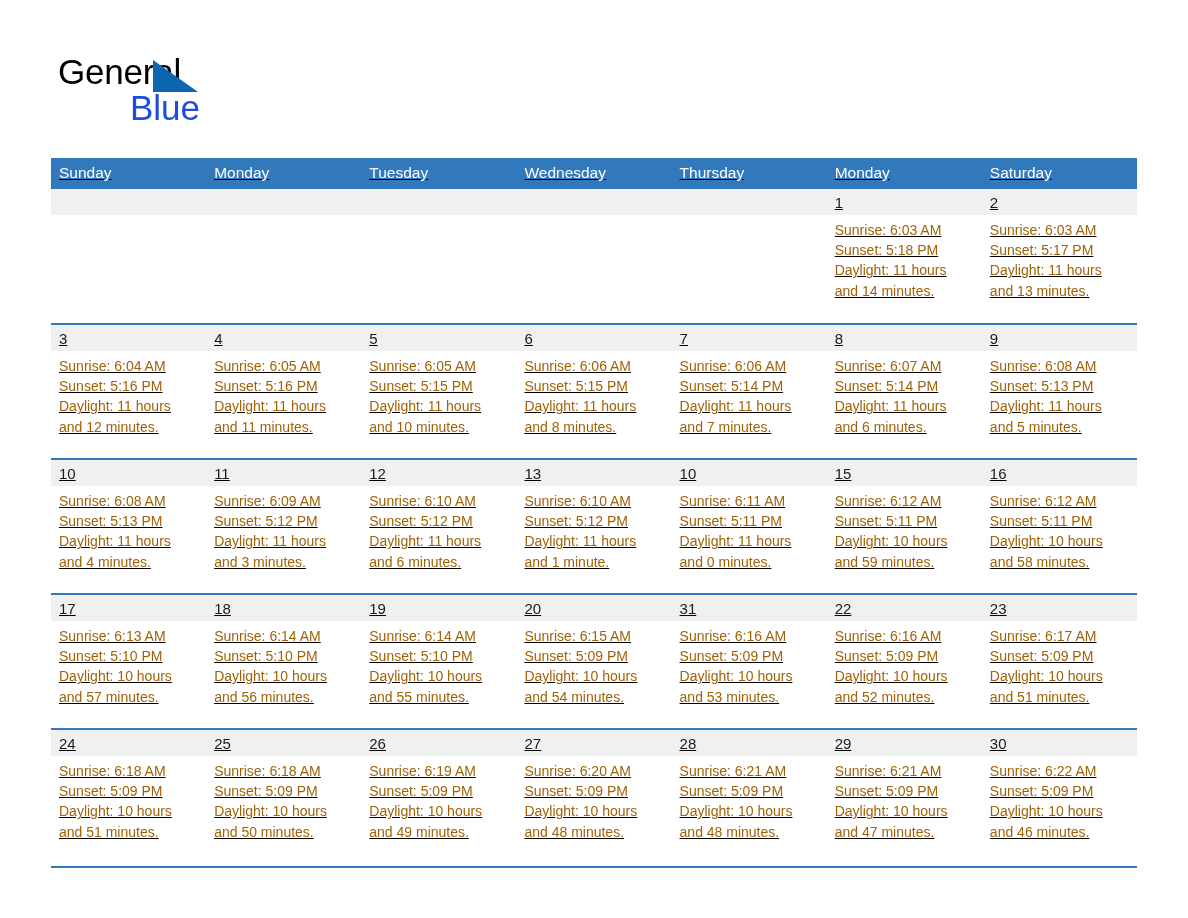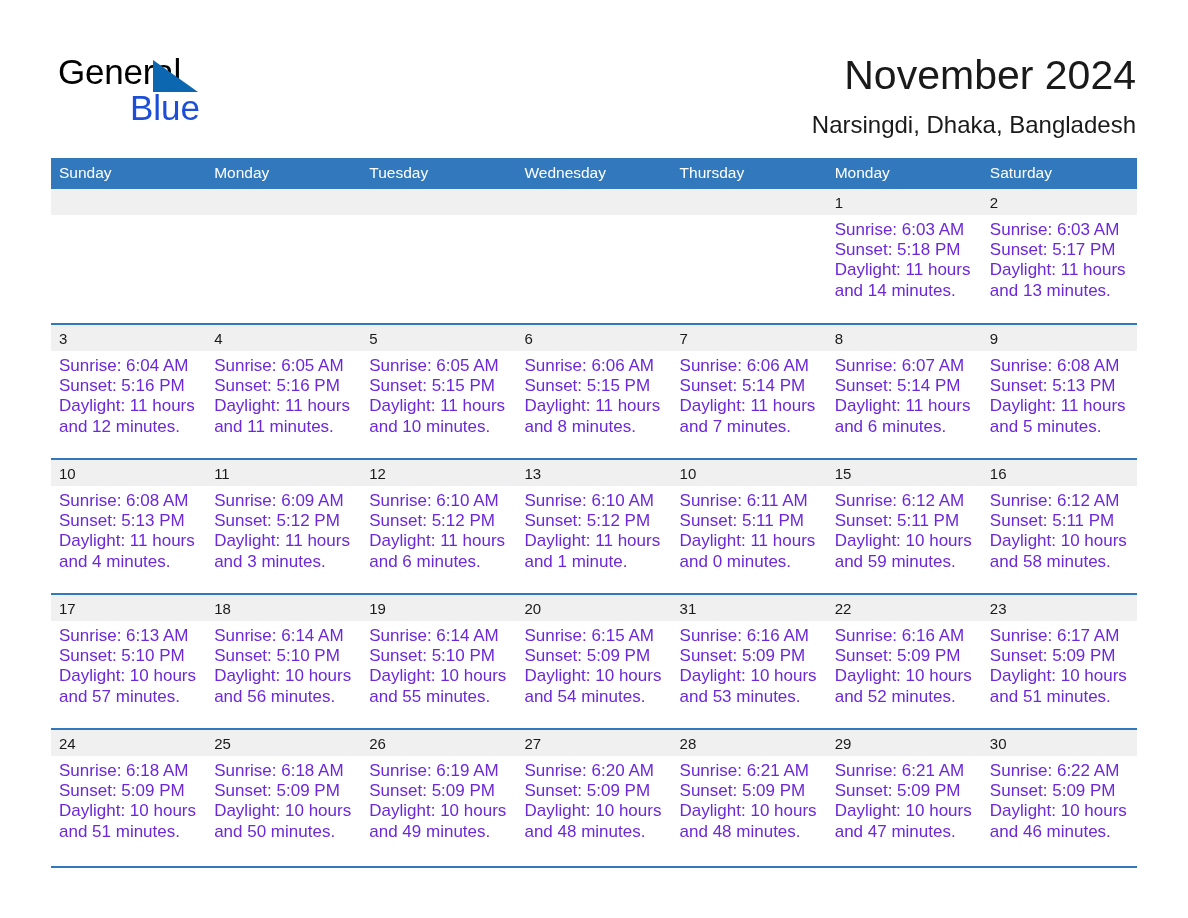--- a/index.html
+++ b/index.html
@@ -89,20 +89,21 @@
   }
 
   
   .calendar {
     position: absolute;
     left: 51px;
     top: 158px;
     width: 1086px;
     border-collapse: collapse;
     table-layout: fixed;
+    text-decoration: underline;
   }
   .calendar th {
     background: #3179bc;
     color: #ffffff;
     font-size: 15.5px;
     font-weight: 400;
     text-align: left;
     padding: 6px 0 7px 8px;
     height: 18px;
     border: none;
@@ -129,23 +130,23 @@
     background: #f0f0f0;
     height: 26px;
     box-sizing: border-box;
     padding: 3px 0 0 8px;
     font-size: 15px;
     line-height: 22px;
     color: #1a1a1a;
   }
   .cell-body {
     padding: 5px 6px 0 8px;
-    font-size: 17px;
+    font-size: 14px;
     line-height: 20.2px;
-    color: #6d28d9;
+    color: #a16207;
   }
   .cell-body div {
     white-space: nowrap;
   }
   .cell.empty .daynum-band {
     background: #f0f0f0;
   }
   .calendar-bottom {
     position: absolute;
     left: 51px;
@@ -158,24 +159,20 @@
 </head>
 <body>
 
 <div class="page">
 
   <div class="header">
     <div class="logo">
       <span class="logo-general">General</span>
       <span class="logo-triangle"></span>
       <span class="logo-blue">Blue</span>
-    </div>
-    <div class="title-block">
-      <div class="month-title">November 2024</div>
-      <div class="location-title">Narsingdi, Dhaka, Bangladesh</div>
     </div>
   </div>
 
   <table class="calendar">
     <colgroup>
       <col>
         <col>
         <col>
         <col>
         <col>

